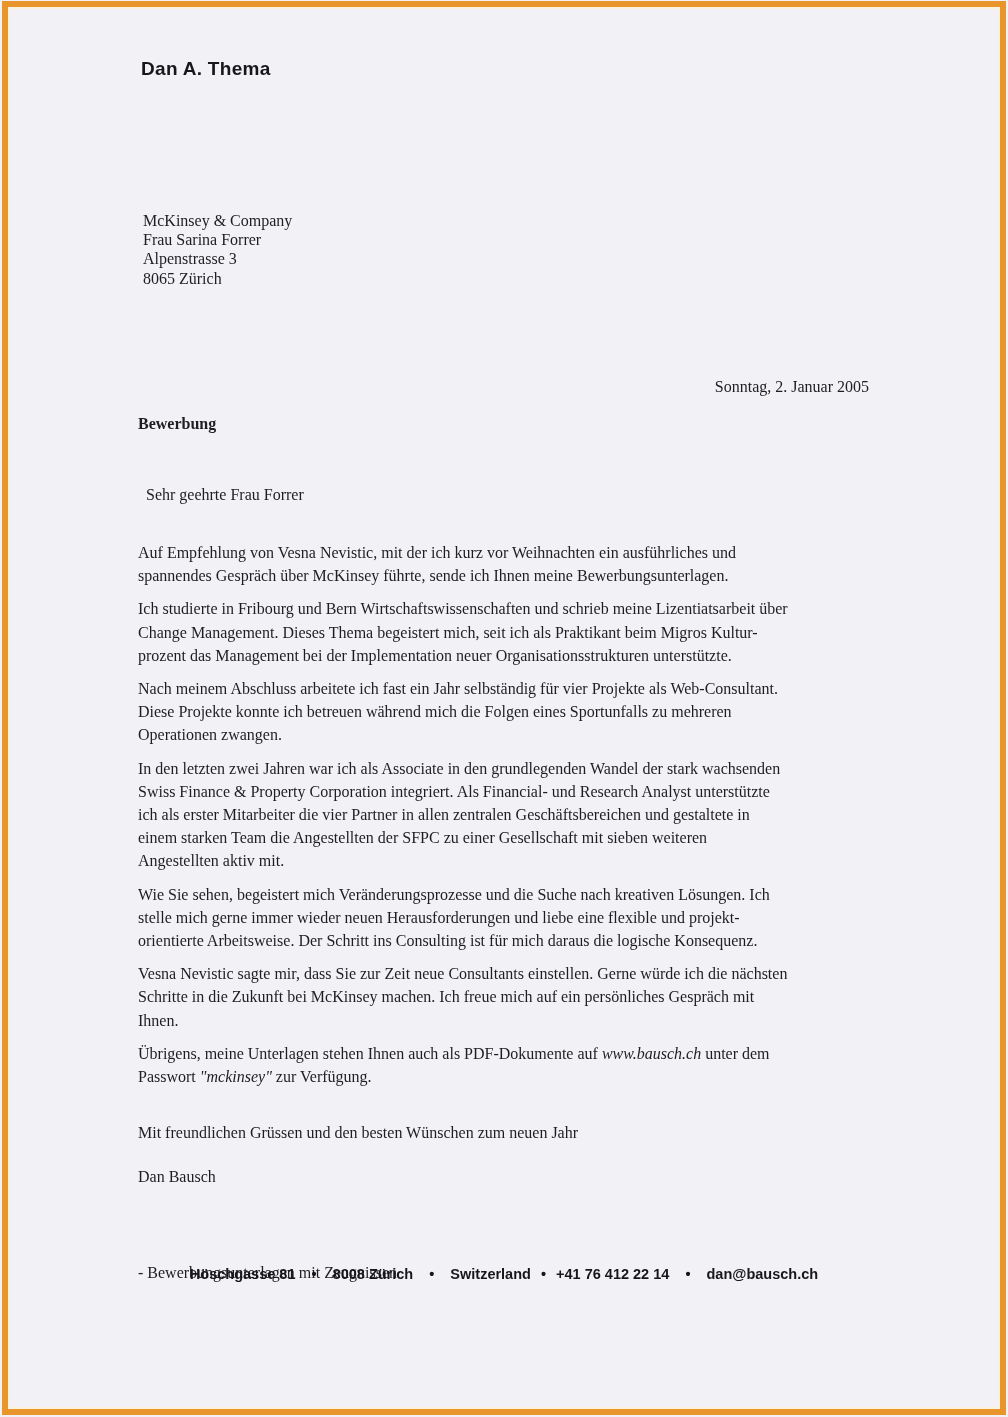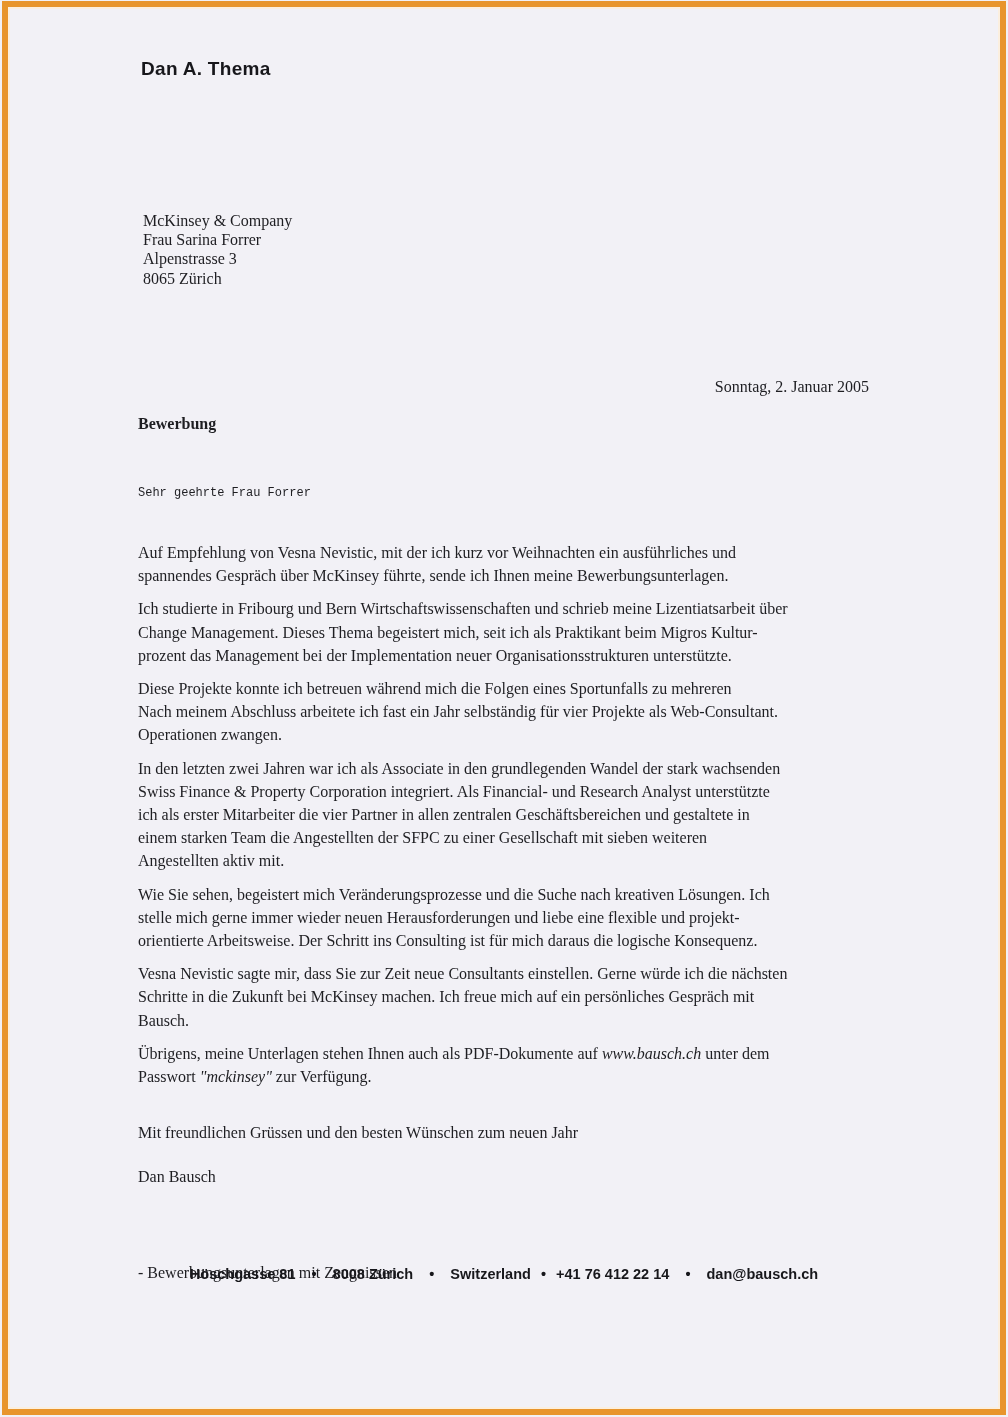--- a/index.html
+++ b/index.html
@@ -32,23 +32,22 @@
     .recipient div { white-space: nowrap; }
     .date {
       right: 139px; top: 378px;
       font-size: 16px;
     }
     .subject {
       left: 138px; top: 415px;
       font-size: 16px; font-weight: bold;
     }
     .salutation {
-      left: 138px; top: 486px;
-      font-size: 12px;
-      font-family: Liberation Mono, monospace;
+      left: 146px; top: 486px;
+      font-size: 16px;
     }
     .body-text {
       left: 138px; top: 541px;
       width: 740px;
       font-size: 16px; line-height: 23.2px;
     }
     .body-text p { margin: 0 0 10px 0; white-space: nowrap; }
     .body-text p span.line { display: block; }
     .closing {
       left: 138px; top: 1103px;
@@ -96,40 +95,40 @@
   <p>
     <span class="line">Auf Empfehlung von Vesna Nevistic, mit der ich kurz vor Weihnachten ein ausführliches und</span>
     <span class="line">spannendes Gespräch über McKinsey führte, sende ich Ihnen meine Bewerbungsunterlagen.</span>
   </p>
   <p>
     <span class="line">Ich studierte in Fribourg und Bern Wirtschaftswissenschaften und schrieb meine Lizentiatsarbeit über</span>
     <span class="line">Change Management. Dieses Thema begeistert mich, seit ich als Praktikant beim Migros Kultur-</span>
     <span class="line">prozent das Management bei der Implementation neuer Organisationsstrukturen unterstützte.</span>
   </p>
   <p>
+    <span class="line">Nach meinem Abschluss arbeitete ich fast ein Jahr selbständig für vier Projekte als Web-Consultant.</span>
     <span class="line">Diese Projekte konnte ich betreuen während mich die Folgen eines Sportunfalls zu mehreren</span>
-    <span class="line">Nach meinem Abschluss arbeitete ich fast ein Jahr selbständig für vier Projekte als Web-Consultant.</span>
     <span class="line">Operationen zwangen.</span>
   </p>
   <p>
     <span class="line">In den letzten zwei Jahren war ich als Associate in den grundlegenden Wandel der stark wachsenden</span>
     <span class="line">Swiss Finance &amp; Property Corporation integriert. Als Financial- und Research Analyst unterstützte</span>
     <span class="line">ich als erster Mitarbeiter die vier Partner in allen zentralen Geschäftsbereichen und gestaltete in</span>
     <span class="line">einem starken Team die Angestellten der SFPC zu einer Gesellschaft mit sieben weiteren</span>
     <span class="line">Angestellten aktiv mit.</span>
   </p>
   <p>
     <span class="line">Wie Sie sehen, begeistert mich Veränderungsprozesse und die Suche nach kreativen Lösungen. Ich</span>
     <span class="line">stelle mich gerne immer wieder neuen Herausforderungen und liebe eine flexible und projekt-</span>
     <span class="line">orientierte Arbeitsweise. Der Schritt ins Consulting ist für mich daraus die logische Konsequenz.</span>
   </p>
   <p>
     <span class="line">Vesna Nevistic sagte mir, dass Sie zur Zeit neue Consultants einstellen. Gerne würde ich die nächsten</span>
     <span class="line">Schritte in die Zukunft bei McKinsey machen. Ich freue mich auf ein persönliches Gespräch mit</span>
-    <span class="line">Bausch.</span>
+    <span class="line">Ihnen.</span>
   </p>
   <p>
     <span class="line"><span>Übrigens, meine Unterlagen stehen Ihnen auch als PDF-Dokumente auf </span><em>www.bausch.ch</em><span> unter dem</span></span>
     <span class="line"><span>Passwort </span><em>"mckinsey"</em><span> zur Verfügung.</span></span>
   </p>
 </div>
 
 <div class="abs serif closing">Mit freundlichen Grüssen und den besten Wünschen zum neuen Jahr</div>
 
 <div class="abs serif signature">Dan Bausch</div>

